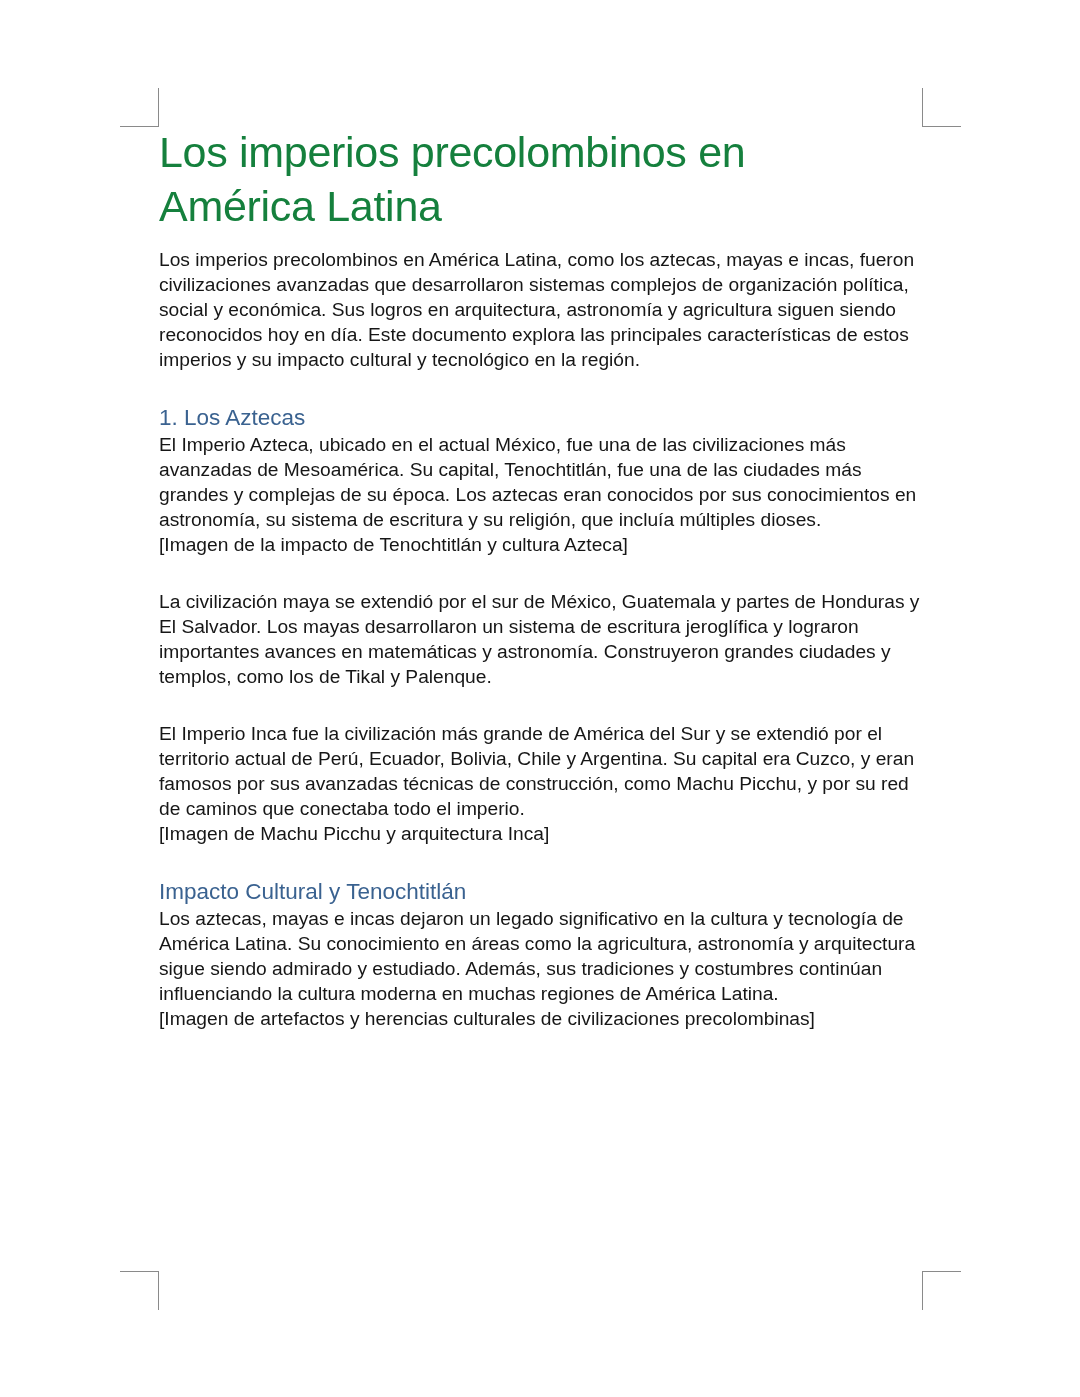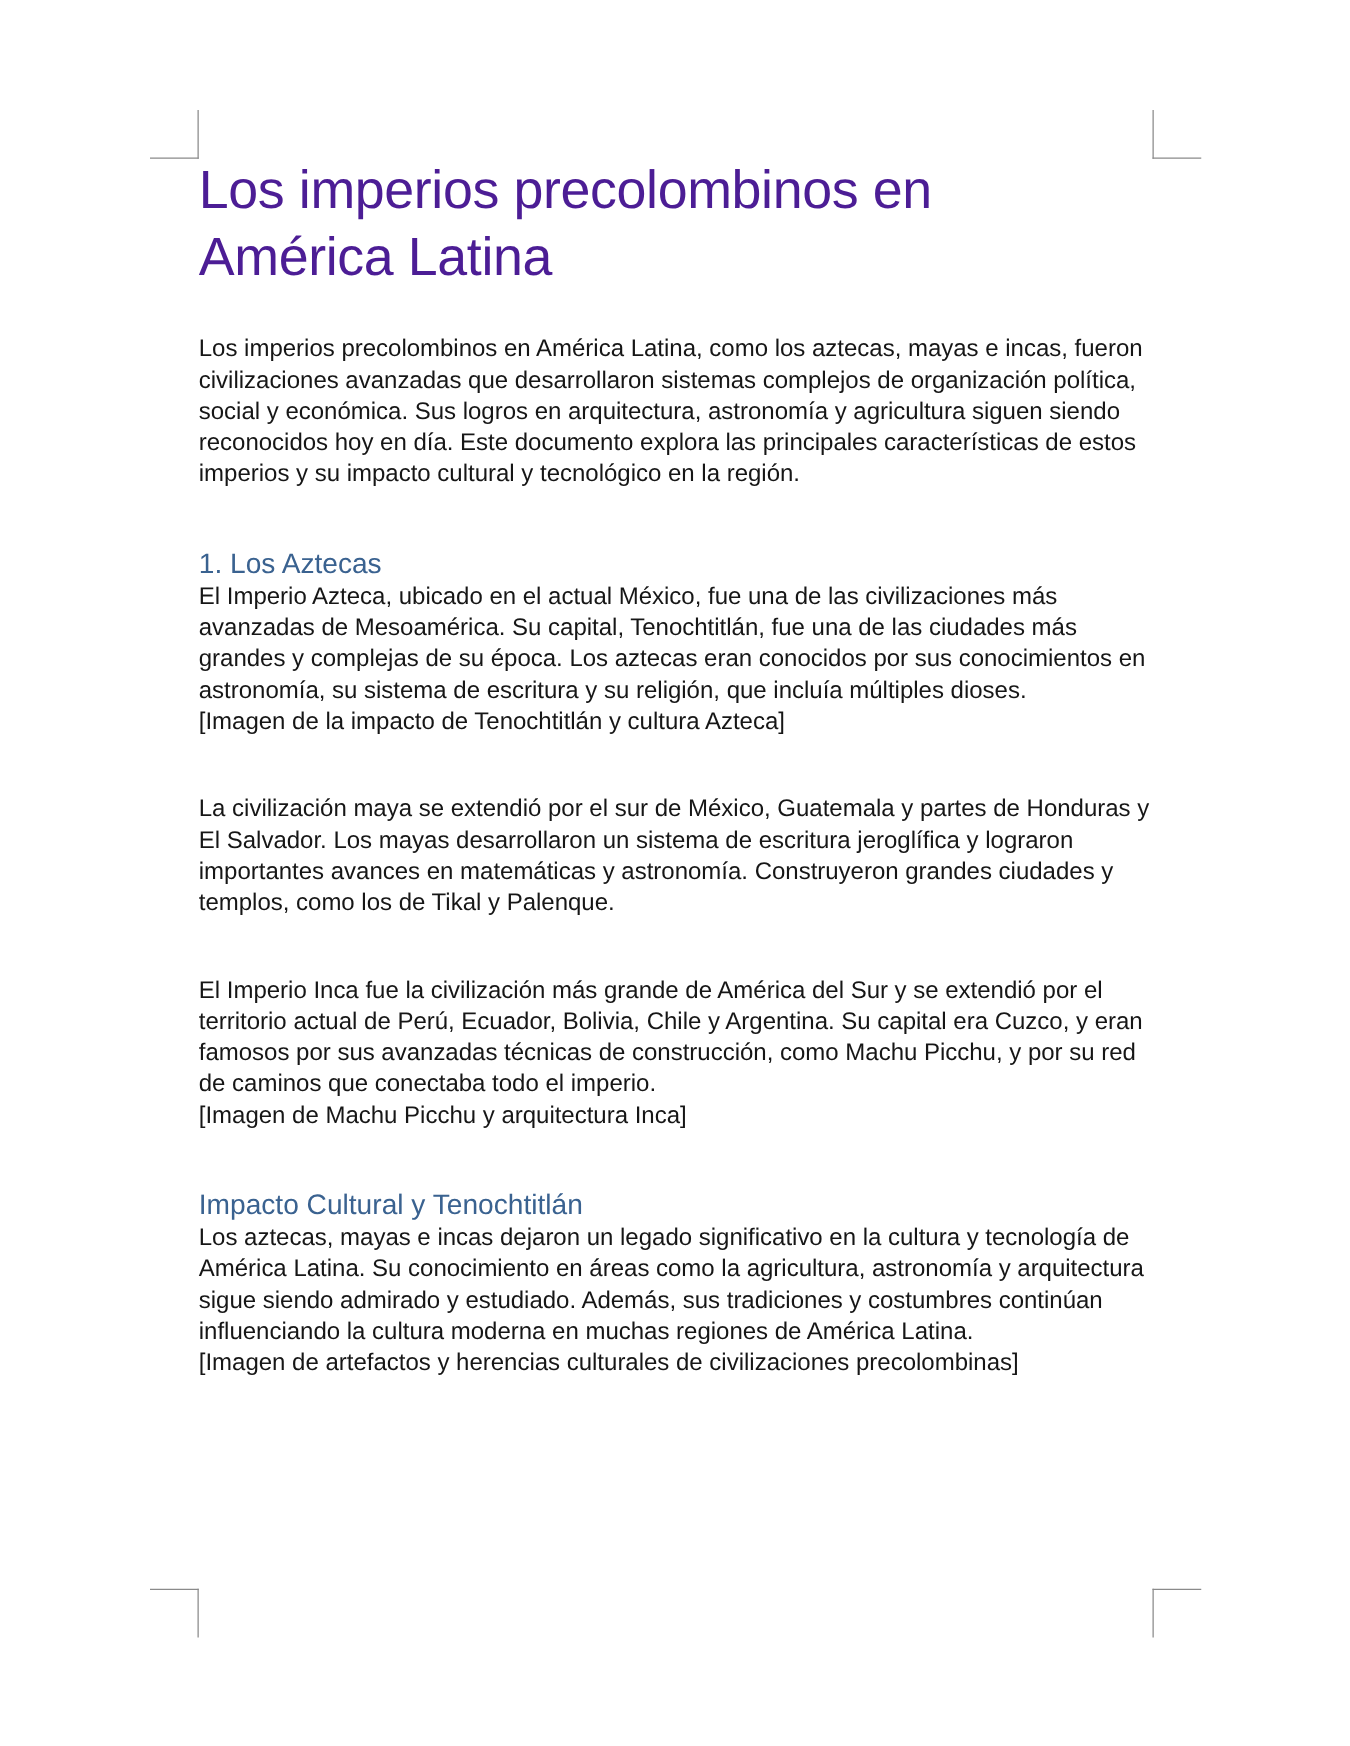--- a/index.html
+++ b/index.html
@@ -4,24 +4,24 @@
 <style>
   html, body { margin: 0; padding: 0; background: #ffffff; }
   body { width: 1080px; height: 1397px; position: relative; overflow: hidden;
          font-family: "Liberation Sans", "DejaVu Sans", sans-serif; color: #1a1a1a; }
   .corner { position: absolute; width: 38px; height: 38px; border-color: #8a8a8a; border-style: solid; border-width: 0; }
   .c-tl { left: 120px; top: 88px; border-right-width: 1.5px; border-bottom-width: 1.5px; }
   .c-tr { left: 922px; top: 88px; border-left-width: 1.5px; border-bottom-width: 1.5px; }
   .c-bl { left: 120px; top: 1271px; border-right-width: 1.5px; border-top-width: 1.5px; }
   .c-br { left: 922px; top: 1271px; border-left-width: 1.5px; border-top-width: 1.5px; }
   .page { position: absolute; left: 159px; top: 125px; width: 770px; }
-  h1 { margin: 0; font-weight: normal; font-size: 43px; line-height: 54px; color: #4c1d95; letter-spacing: -0.3px; }
+  h1 { margin: 0; font-weight: normal; font-size: 43px; line-height: 54px; color: #15803d; letter-spacing: -0.3px; }
   p { margin: 0; font-size: 19.2px; line-height: 25px; color: #161616; }
-  .intro { margin-top: 34px; }
-  .section { margin-top: 45px; }
+  .intro { margin-top: 14px; }
+  .section { margin-top: 32px; }
   h2 { margin: 0; font-weight: normal; font-size: 22.5px; line-height: 28px; color: #3a6290; }
   .section p.body { margin-top: 0; }
 </style>
 </head>
 <body>
 
 <div class="corner c-tl"></div>
 <div class="corner c-tr"></div>
 <div class="corner c-bl"></div>
 <div class="corner c-br"></div>

